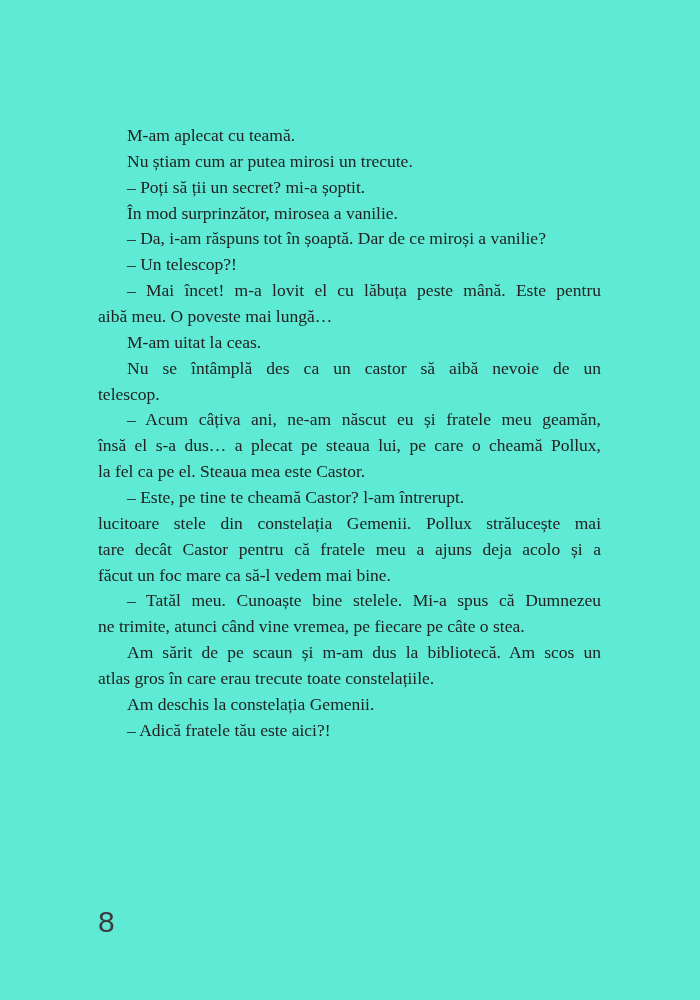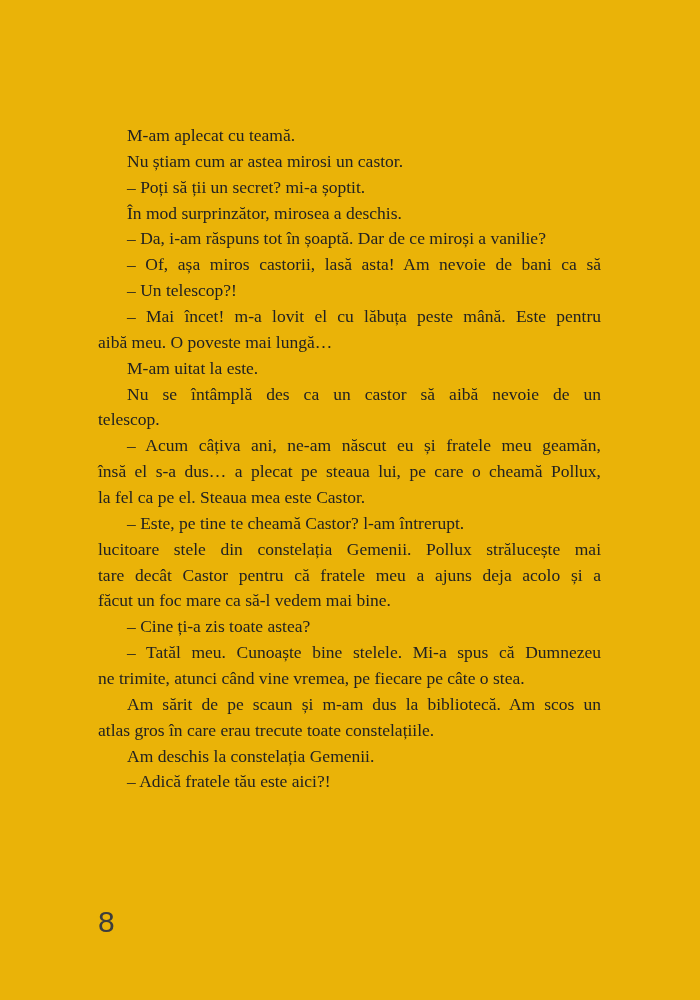--- a/index.html
+++ b/index.html
@@ -10,21 +10,21 @@
     width: 700px;
     height: 1000px;
     background: #ffffff;
     position: relative;
     overflow: hidden;
     font-family: "Liberation Serif", "DejaVu Serif", serif;
   }
   .book-page {
     position: absolute;
     inset: 0;
-    background: #eab308;
+    background: #5eead4;
   }
   .text-block {
     position: absolute;
     left: 98px;
     top: 123px;
     width: 503px;
     color: #222222;
     font-size: 17.5px;
     line-height: 25.86px;
   }
@@ -57,63 +57,59 @@
 </style>
 </head>
 <body>
 
 <div class="book-page">
   <div class="text-block">
       <div class="para">
         <div class="line last indent">M-am aplecat cu teamă.</div>
       </div>
       <div class="para">
-        <div class="line last indent">Nu știam cum ar astea mirosi un castor.</div>
+        <div class="line last indent">Nu știam cum ar putea mirosi un trecute.</div>
       </div>
       <div class="para">
         <div class="line last indent">– Poți să ții un secret? mi-a șoptit.</div>
       </div>
       <div class="para">
-        <div class="line last indent">În mod surprinzător, mirosea a deschis.</div>
+        <div class="line last indent">În mod surprinzător, mirosea a vanilie.</div>
       </div>
       <div class="para">
         <div class="line last indent">– Da, i-am răspuns tot în șoaptă. Dar de ce miroși a vanilie?</div>
       </div>
       <div class="para">
-        <div class="line indent">– Of, așa miros castorii, lasă asta! Am nevoie de bani ca să</div>
       </div>
       <div class="para">
         <div class="line last indent">– Un telescop?!</div>
       </div>
       <div class="para">
         <div class="line indent">– Mai încet! m-a lovit el cu lăbuța peste mână. Este pentru</div>
         <div class="line last">aibă meu. O poveste mai lungă…</div>
       </div>
       <div class="para">
-        <div class="line last indent">M-am uitat la este.</div>
+        <div class="line last indent">M-am uitat la ceas.</div>
       </div>
       <div class="para">
         <div class="line indent">Nu se întâmplă des ca un castor să aibă nevoie de un</div>
         <div class="line last">telescop.</div>
       </div>
       <div class="para">
         <div class="line indent">– Acum câțiva ani, ne-am născut eu și fratele meu geamăn,</div>
         <div class="line">însă el s-a dus… a plecat pe steaua lui, pe care o cheamă Pollux,</div>
         <div class="line last">la fel ca pe el. Steaua mea este Castor.</div>
       </div>
       <div class="para">
         <div class="line last indent">– Este, pe tine te cheamă Castor? l-am întrerupt.</div>
       </div>
       <div class="para">
         <div class="line">lucitoare stele din constelația Gemenii. Pollux strălucește mai</div>
         <div class="line">tare decât Castor pentru că fratele meu a ajuns deja acolo și a</div>
         <div class="line last">făcut un foc mare ca să-l vedem mai bine.</div>
-      </div>
-      <div class="para">
-        <div class="line last indent">– Cine ți-a zis toate astea?</div>
       </div>
       <div class="para">
         <div class="line indent">– Tatăl meu. Cunoaște bine stelele. Mi-a spus că Dumnezeu</div>
         <div class="line last">ne trimite, atunci când vine vremea, pe fiecare pe câte o stea.</div>
       </div>
       <div class="para">
         <div class="line indent">Am sărit de pe scaun și m-am dus la bibliotecă. Am scos un</div>
         <div class="line last">atlas gros în care erau trecute toate constelațiile.</div>
       </div>
       <div class="para">

